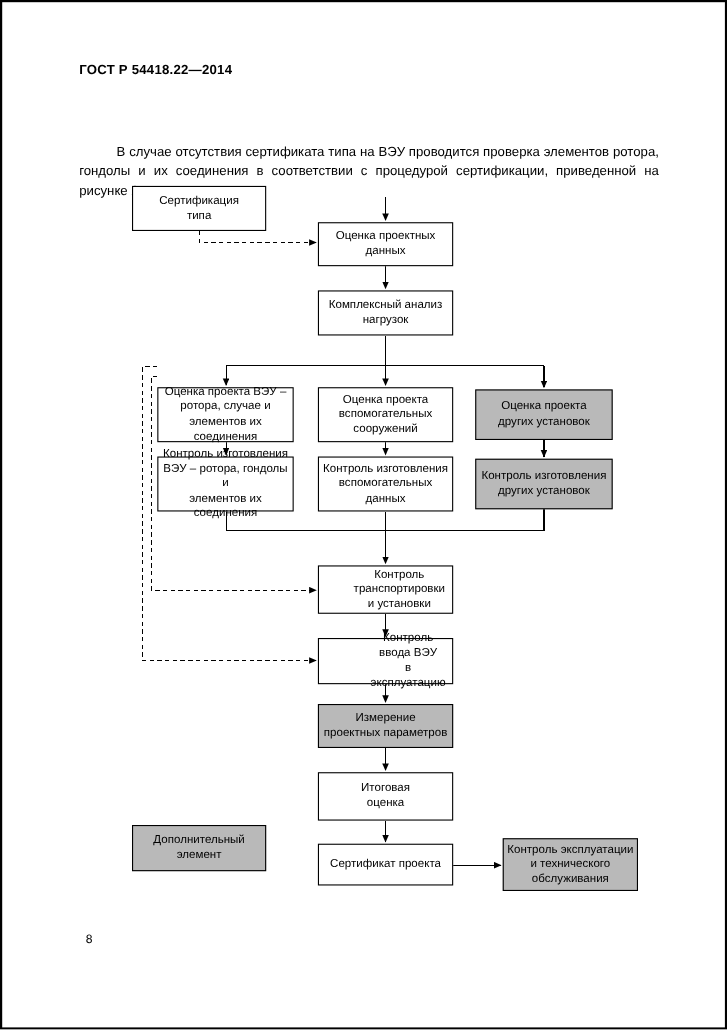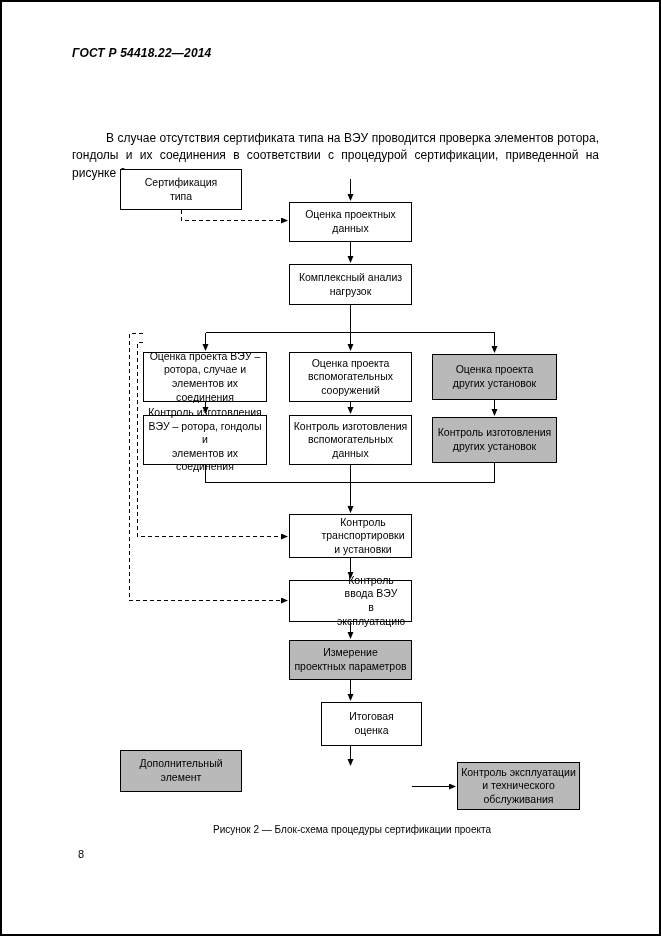--- a/index.html
+++ b/index.html
@@ -8,22 +8,22 @@
     width:661px;height:936px;
     margin:0 auto;
     background:#ffffff;
     border:2px solid #000;
     box-sizing:border-box;
     font-family:"Liberation Sans","DejaVu Sans",sans-serif;
     color:#000;
     overflow:hidden;
   }
   .doc-header{
-    position:absolute;left:70px;top:44px;
-    font-size:12px;font-weight:bold;letter-spacing:0.2px;font-style:italic;
+    position:absolute;left:70px;top:54px;
+    font-size:12px;font-weight:bold;letter-spacing:0.2px;
   }
   .doc-paragraph{
     position:absolute;left:70px;top:104px;width:527px;
     font-size:12px;line-height:1.45;
     text-align:justify;text-indent:34px;margin-top:24px;
   }
   .flow-svg{position:absolute;left:0;top:0;z-index:1;}
   .box{
     position:absolute;z-index:2;
     border:1px solid #000;
@@ -118,28 +118,28 @@
   <div class="box" style="left:287px;top:512px;width:123px;height:44px;padding-left:28px;">Контроль
 транспортировки
 и установки</div>
 
   <div class="box" style="left:287px;top:578px;width:123px;height:42px;padding-left:44px;">Контроль ввода ВЭУ
 в эксплуатацию</div>
 
   <div class="box gray" style="left:287px;top:638px;width:123px;height:40px;text-align:center;">Измерение
 проектных параметров</div>
 
-  <div class="box" style="left:287px;top:700px;width:101px;height:44px;margin-left:32px;">Итоговая
+  <div class="box" style="left:287px;top:700px;width:123px;height:44px;">Итоговая
 оценка</div>
 
+  <div class="box" style="left:287px;top:765px;width:123px;height:38px;">Сертификат проекта</div>
 
   <div class="box gray" style="left:455px;top:760px;width:123px;height:48px;">Контроль эксплуатации
 и технического
 обслуживания</div>
 
   <div class="box gray" style="left:118px;top:748px;width:122px;height:42px;">Дополнительный
 элемент</div>
 
-  <div class="fig-caption">Рисунок 2 — Блок-схема процедуры сертификации проекта</div>
 
   <div class="page-number">8</div>
 
 </div>
 
 </body></html>

